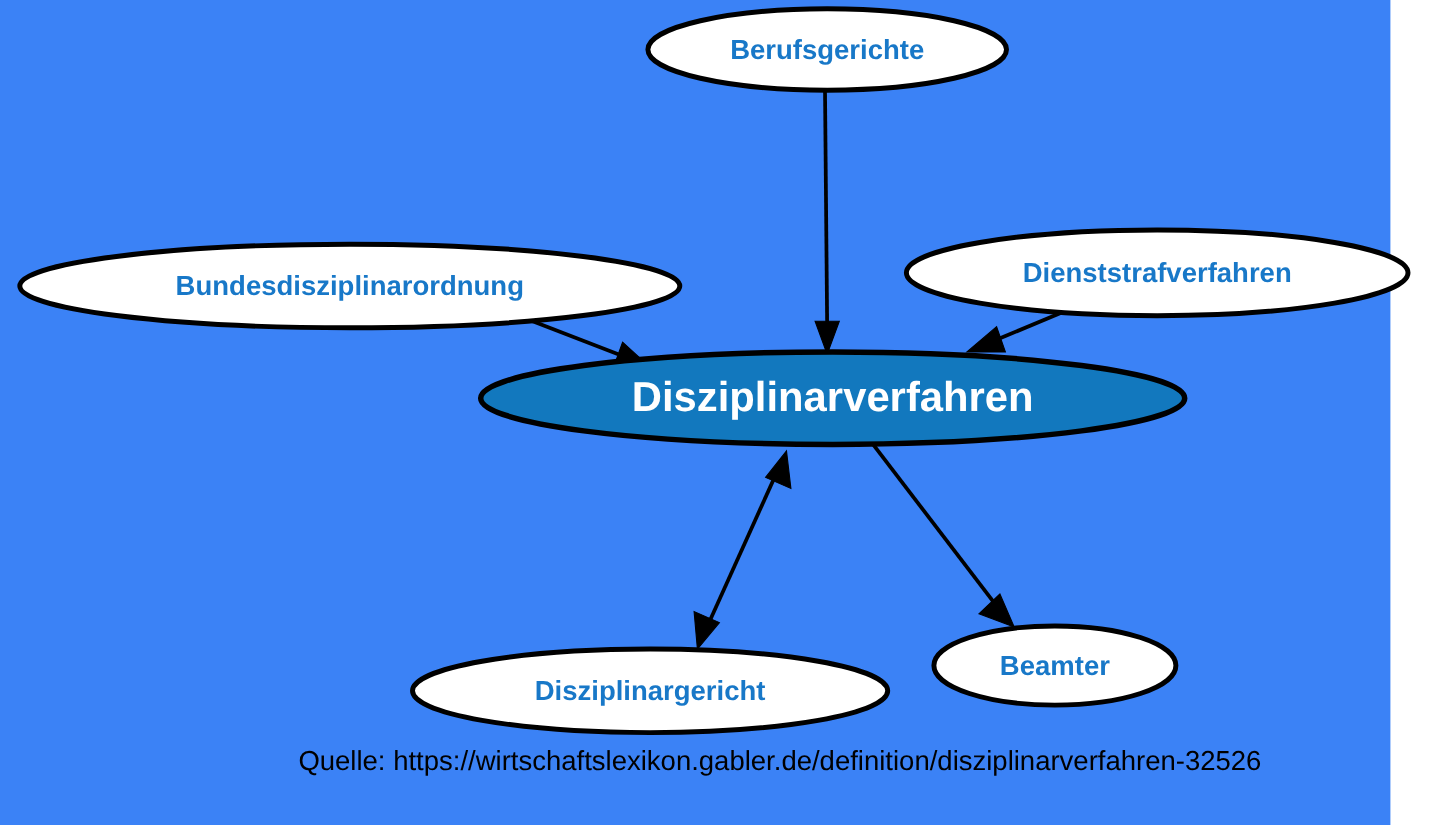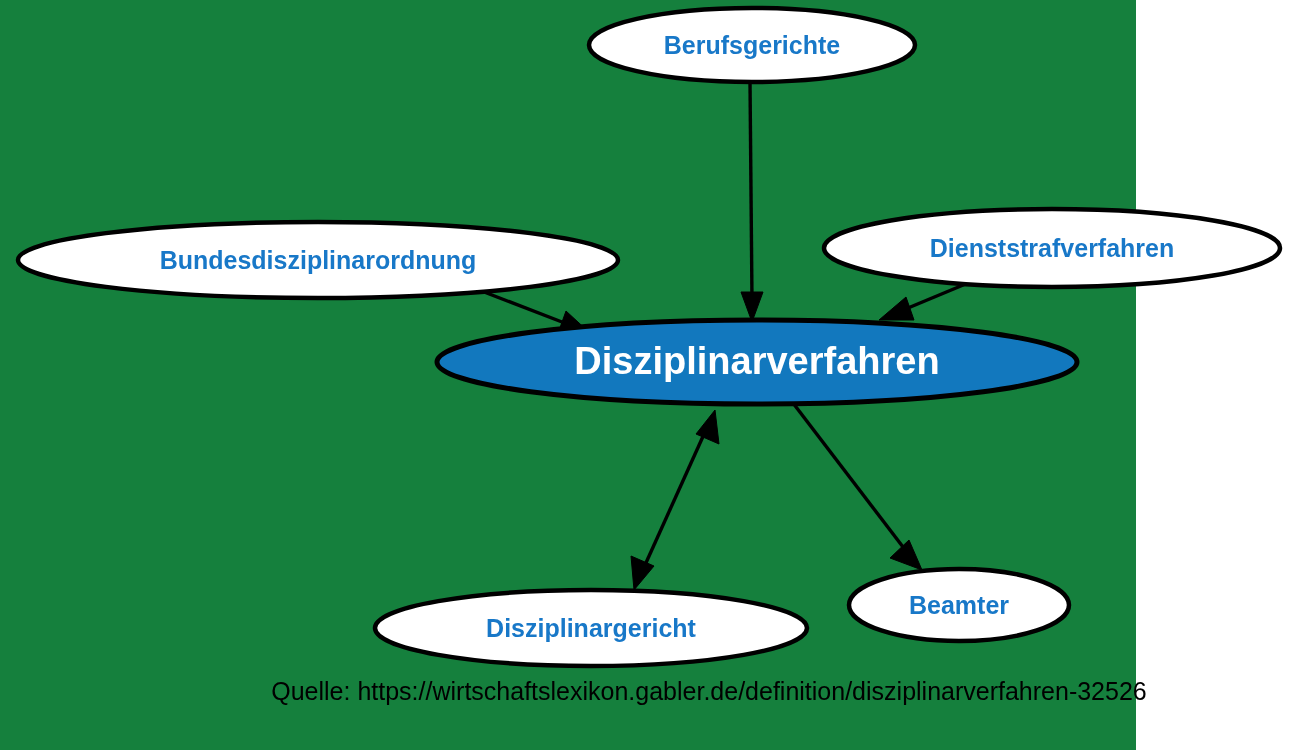--- a/index.html
+++ b/index.html
@@ -8,23 +8,23 @@
     background: #ffffff;
   }
   body {
     width: 1300px;
     height: 750px;
     font-family: "Liberation Sans", sans-serif;
     overflow: hidden;
   }
   #diagram-root {
     position: relative;
-    width: 1136px;
+    width: 1264px;
     height: 750px;
-    background: #15803d;
+    background: #3b82f6;
   }
   svg.graph {
     position: absolute;
     top: 0;
     left: 0;
     width: 1300px;
     height: 750px;
   }
   .node-ellipse {
     fill: #ffffff;

